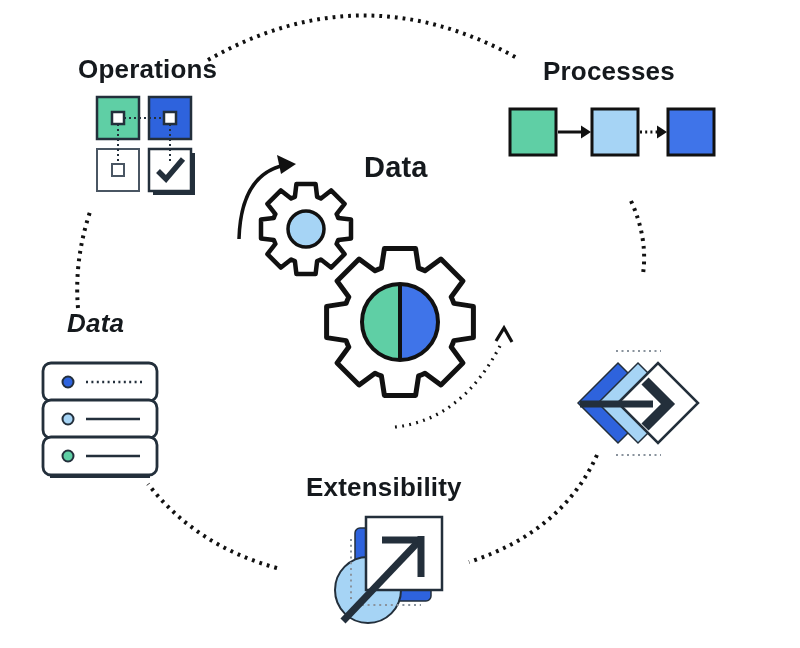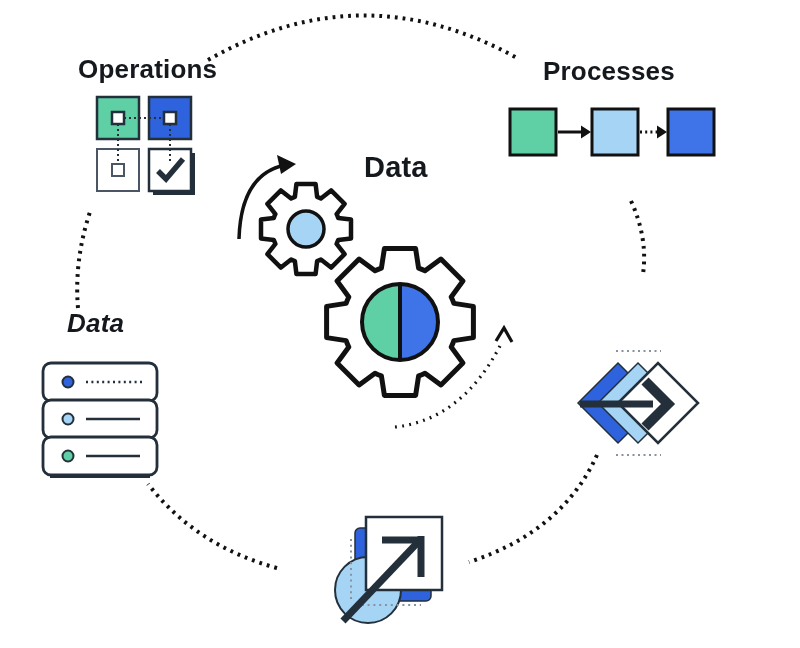--- a/index.html
+++ b/index.html
@@ -120,14 +120,15 @@
       <line x1="343" y1="621" x2="421" y2="539" stroke="#232F3B" stroke-width="7"></line>
       <line x1="382" y1="540" x2="424" y2="540" stroke="#232F3B" stroke-width="7"></line>
       <line x1="421" y1="536" x2="421" y2="577" stroke="#232F3B" stroke-width="7"></line>
     </g>
   </svg>
 
   <div class="label label-operations">Operations</div>
   <div class="label label-processes">Processes</div>
   <div class="label label-core">Data</div>
   <div class="label label-data">Data</div>
+  <div class="label label-extensibility">Extensibility</div>
 
 </div>
 
 </body></html>

